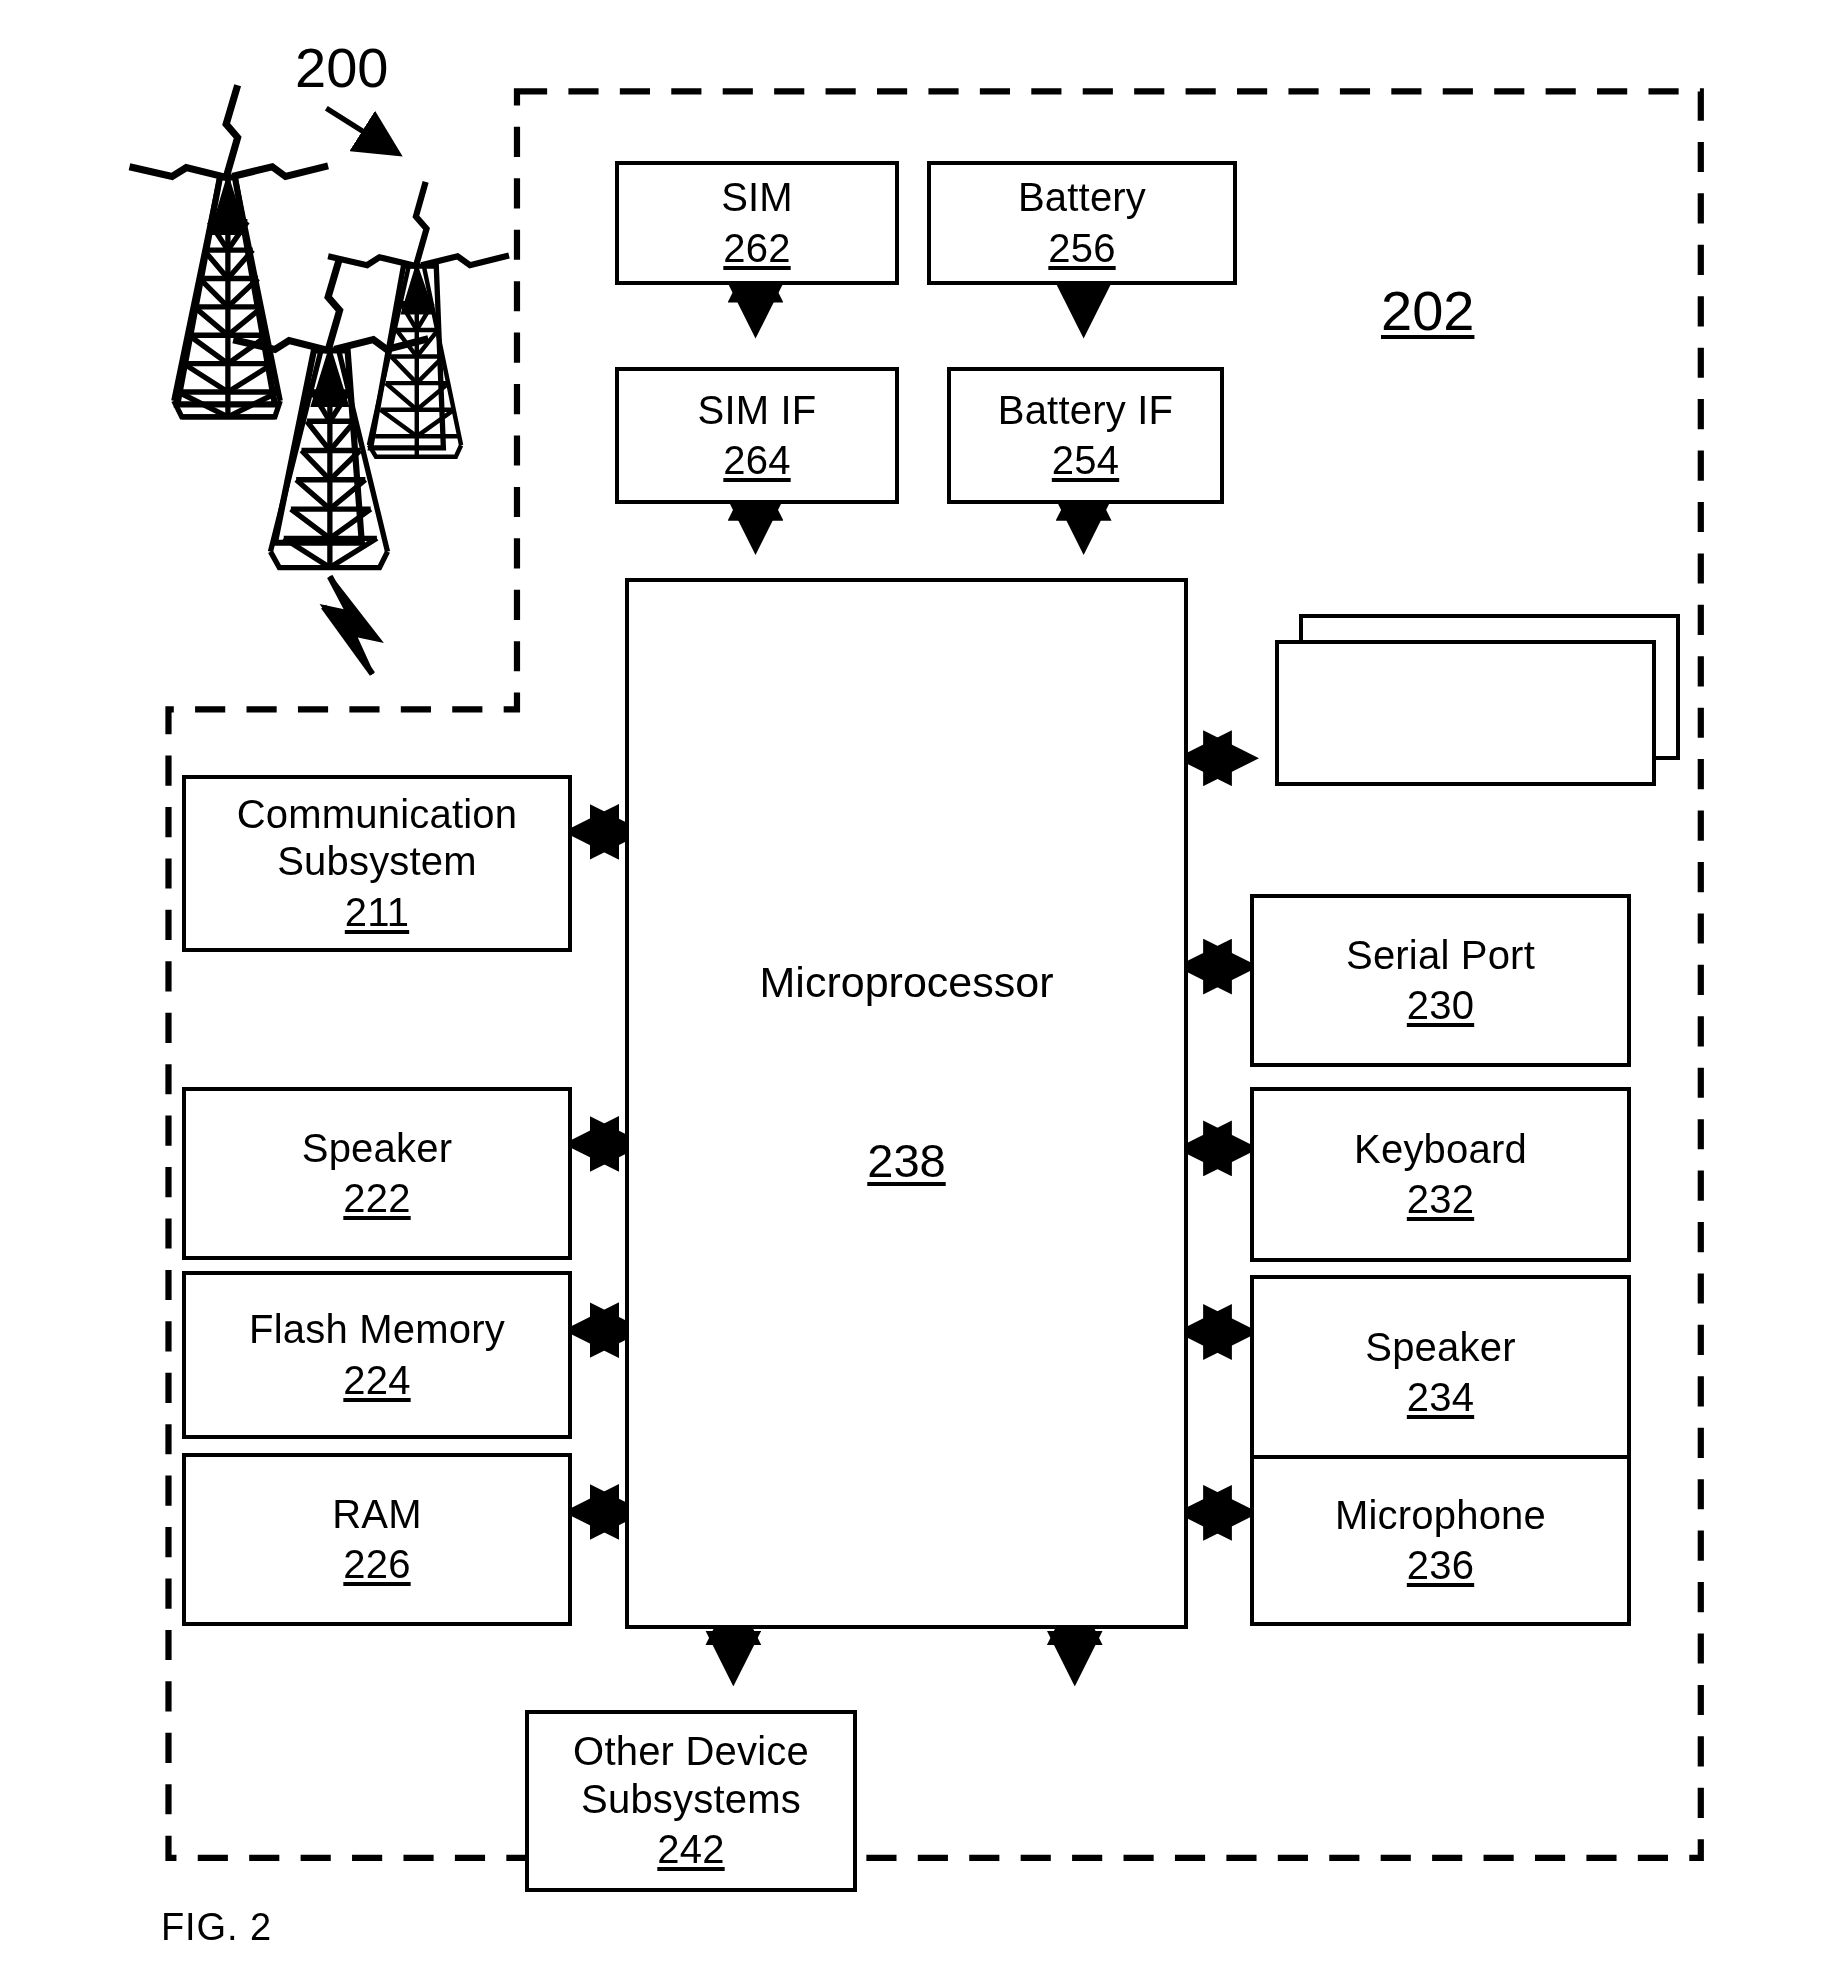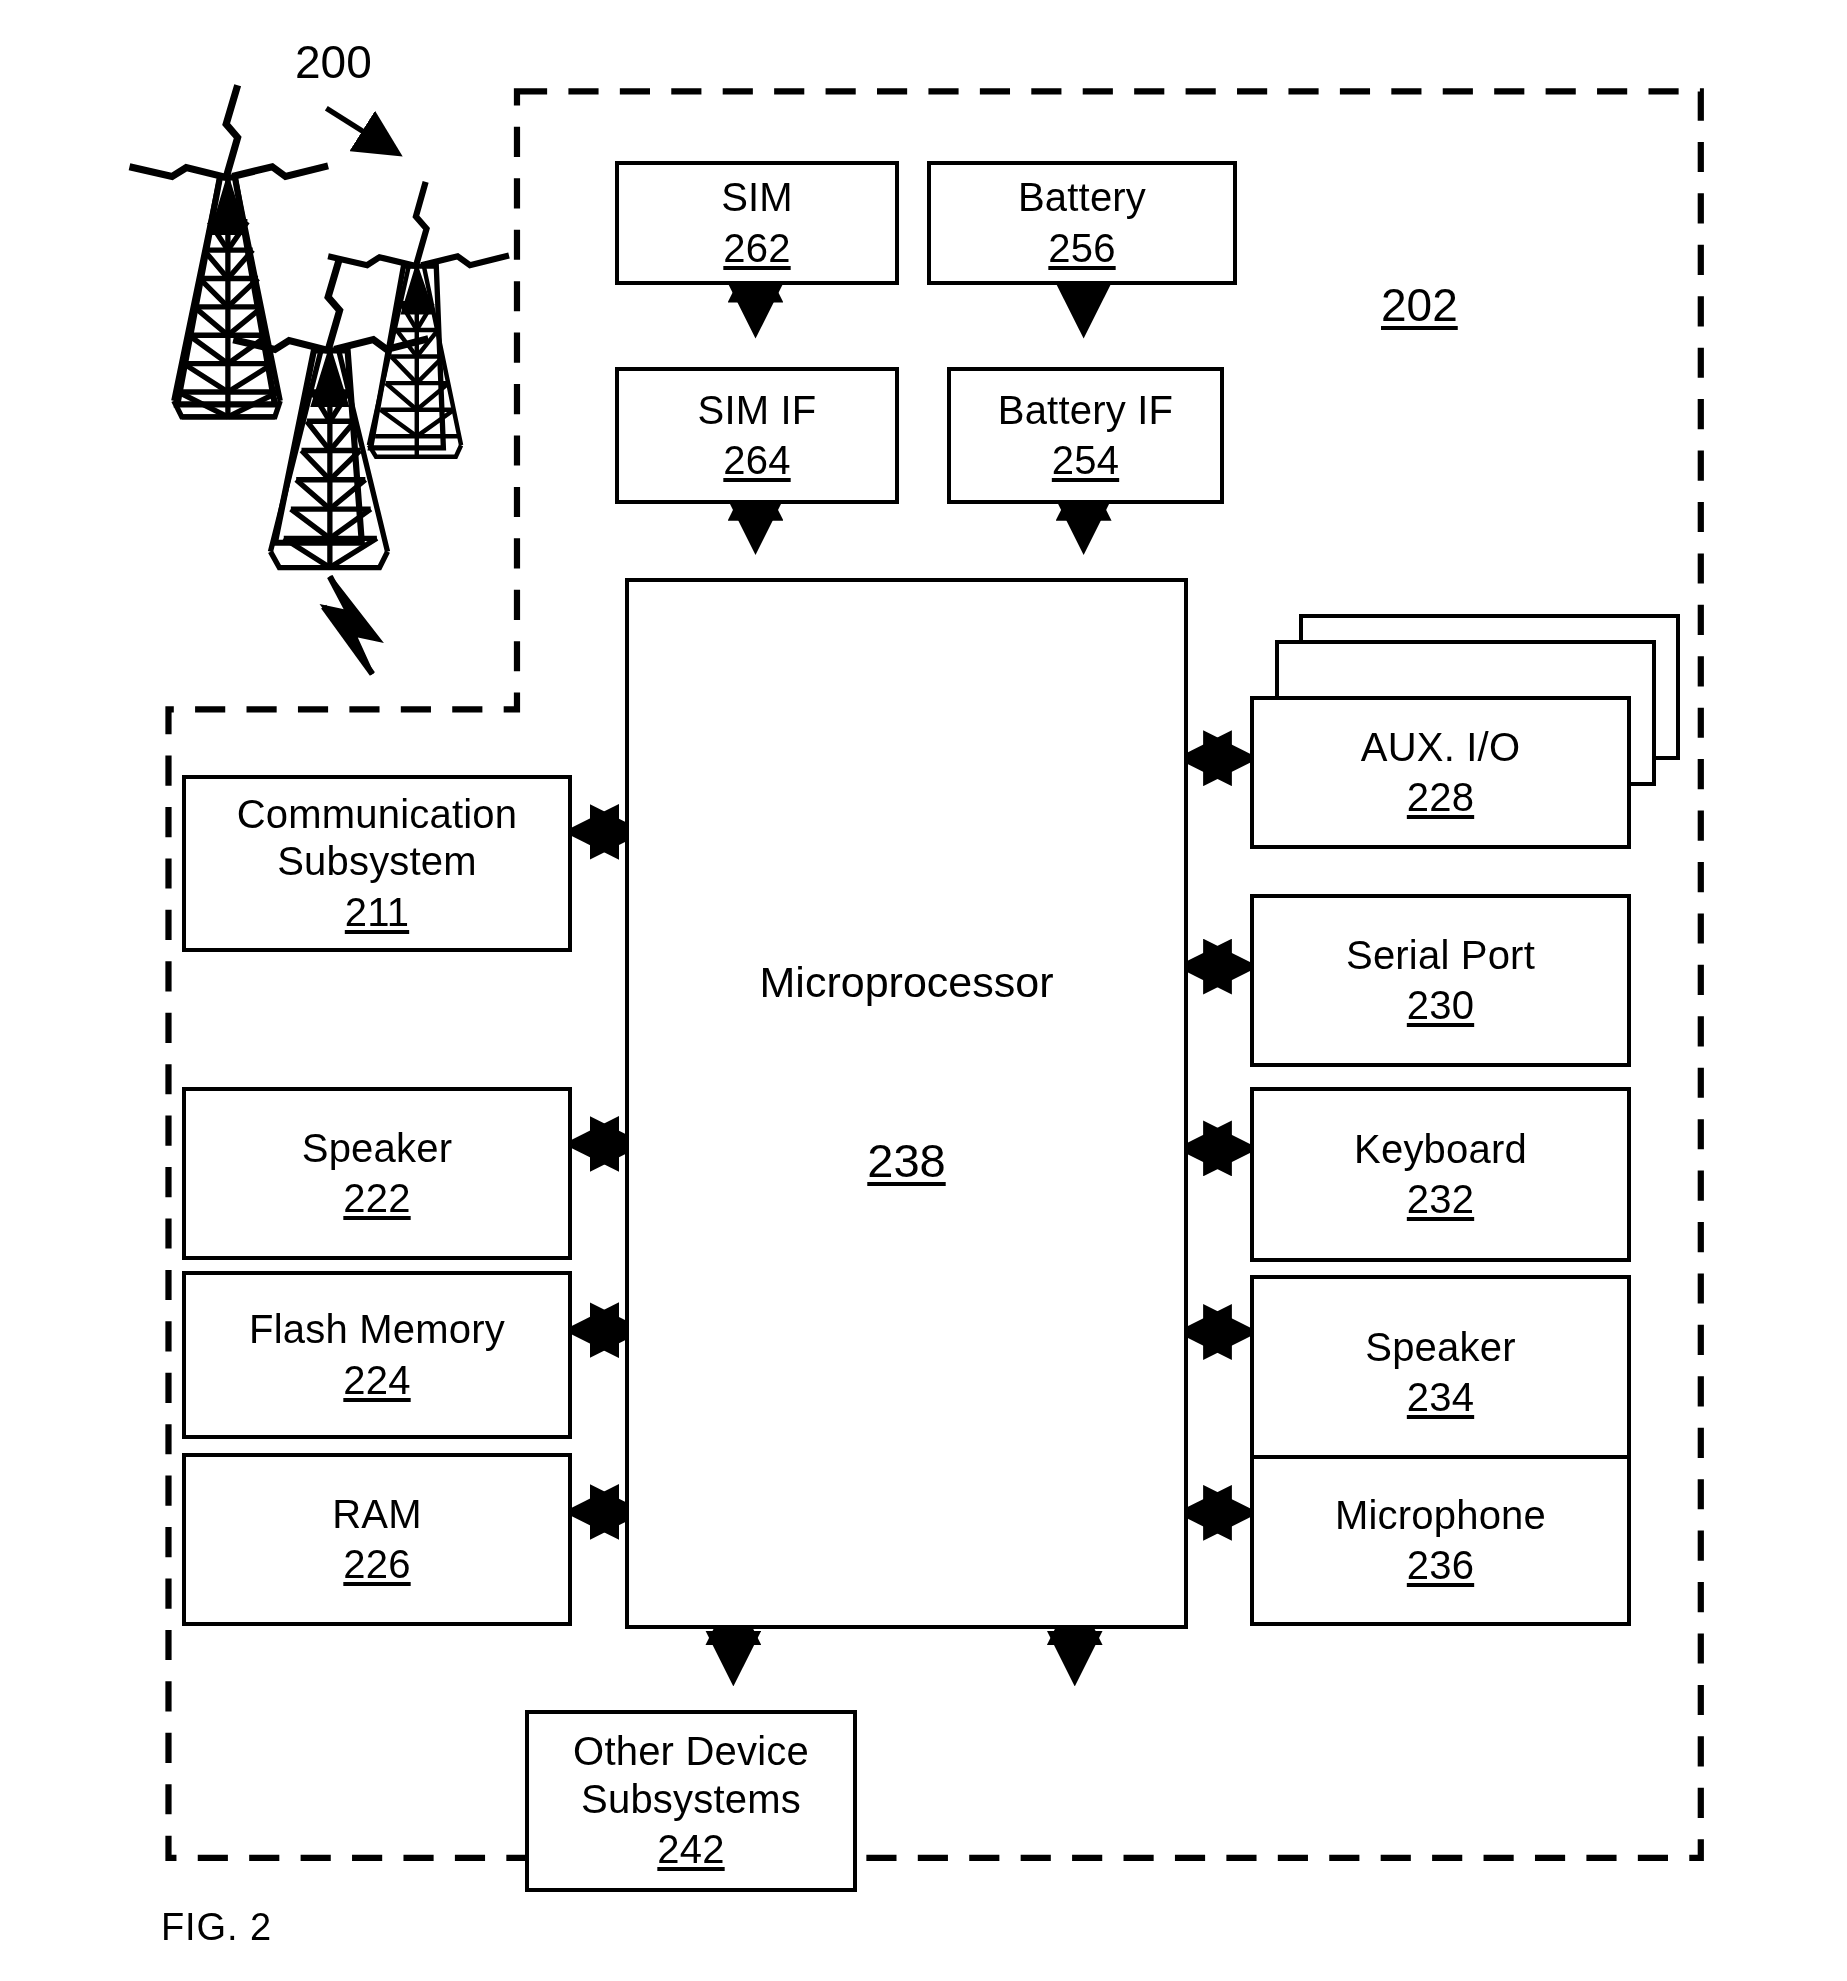--- a/index.html
+++ b/index.html
@@ -59,21 +59,21 @@
     position: absolute;
     left: 0; top: 0;
     width: 1848px;
     height: 1982px;
     pointer-events: none;
   }
 
   
   .freetext {
     position: absolute;
-    font-size: 46px;
+    font-size: 56px;
     white-space: nowrap;
   }
   .freetext.under {
     text-decoration: underline;
     text-underline-offset: 5.3px;
     text-decoration-thickness: 3.5px;
   }
   .figcap {
     position: absolute;
     font-size: 38px;
@@ -282,24 +282,20 @@
     <span class="num">224</span>
   </div>
 
   <div class="block" style="left:182px; top:1423px; width:390px; height:173px;">
     <span class="lbl">RAM</span>
     <span class="num">226</span>
   </div>
 
   <div class="ghost" style="left:1299px; top:614px; width:381px; height:146px;"></div>
   <div class="ghost" style="left:1275px; top:640px; width:381px; height:146px;"></div>
-  <div class="block" style="left:1250px; top:666px; width:381px; height:153px;">
-    <span class="lbl">AUX. I/O</span>
-    <span class="num">228</span>
-  </div>
 
   <div class="block" style="left:1250px; top:864px; width:381px; height:173px;">
     <span class="lbl">Serial Port</span>
     <span class="num">230</span>
   </div>
 
   <div class="block" style="left:1250px; top:1057px; width:381px; height:175px;">
     <span class="lbl">Keyboard</span>
     <span class="num">232</span>
   </div>

